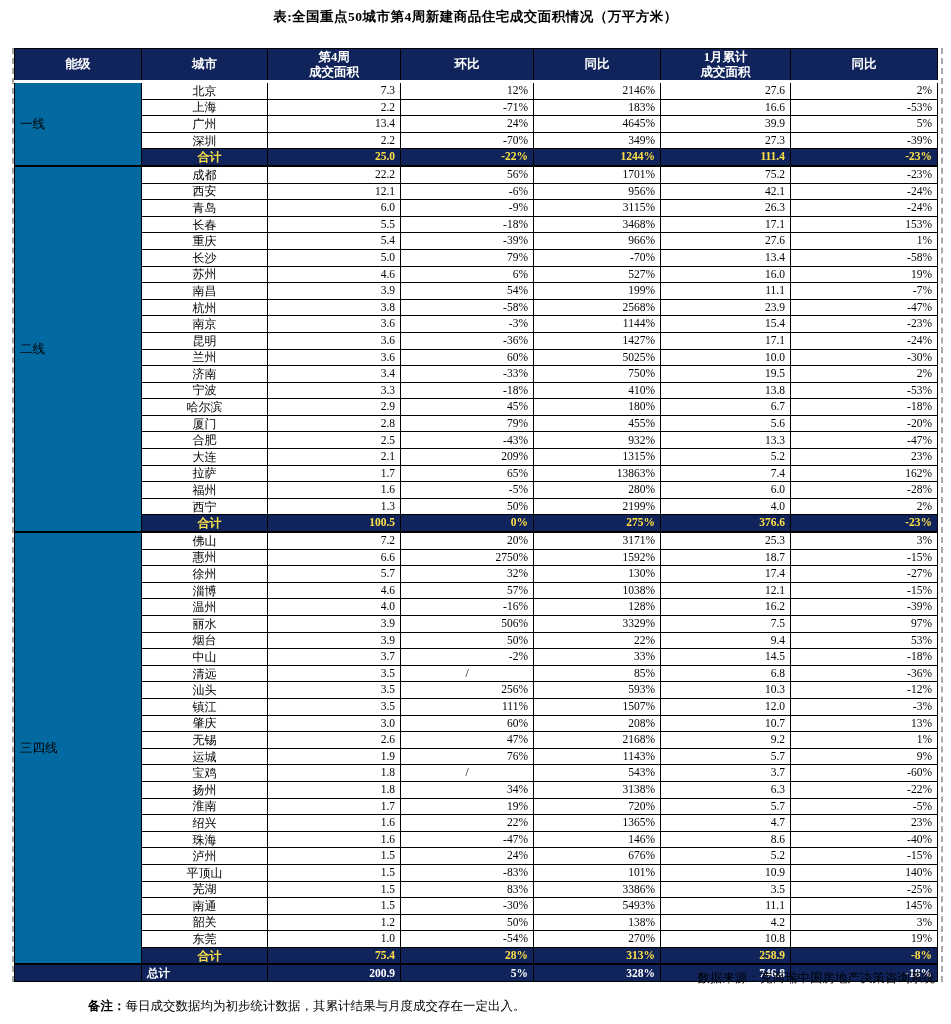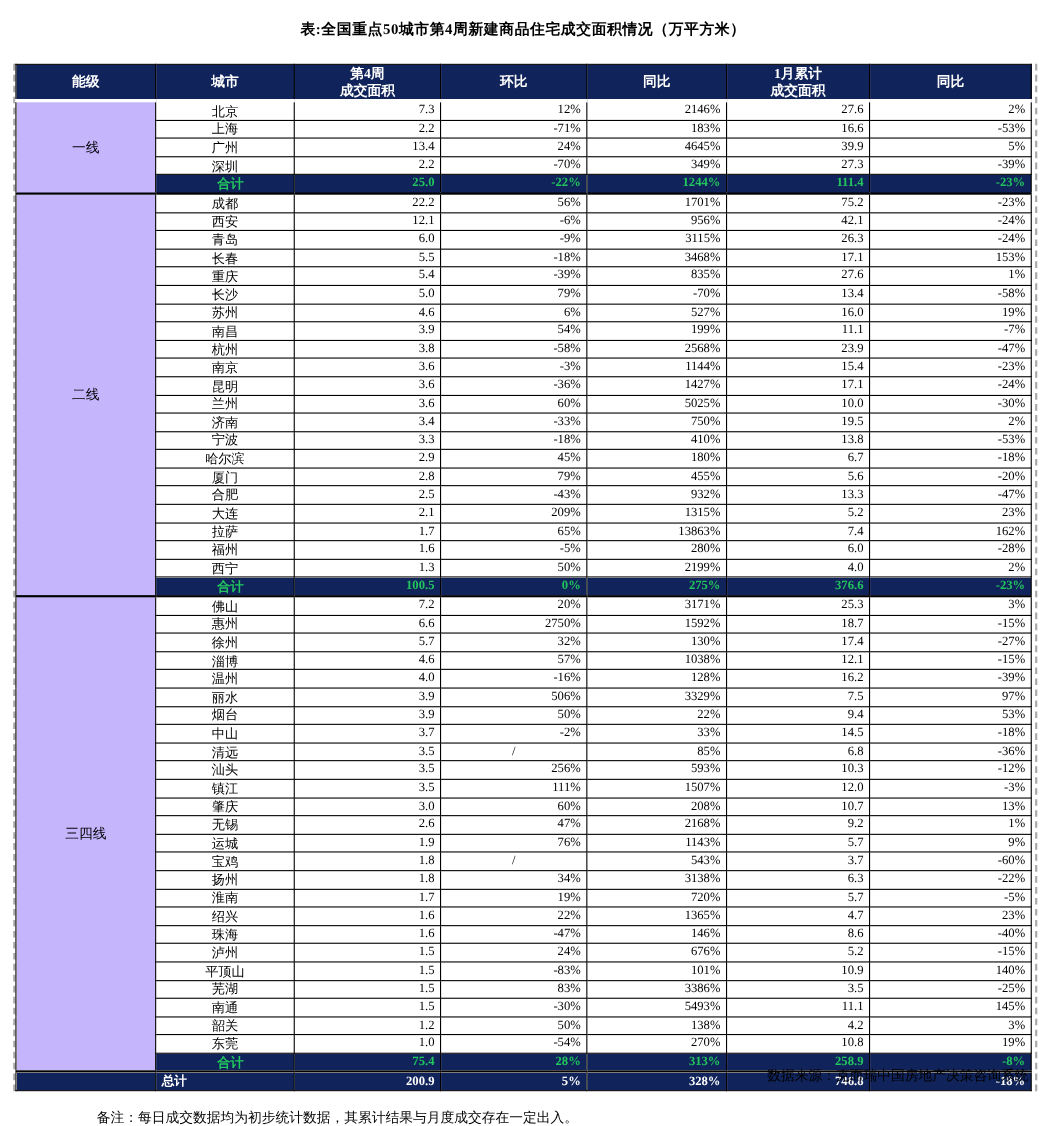--- a/index.html
+++ b/index.html
@@ -8,21 +8,21 @@
     background: #ffffff;
     overflow: hidden;
     font-family: "Liberation Serif", "DejaVu Serif", serif;
     color: #000;
   }
   .page { position: relative; width: 951px; height: 1024px; }
   .title {
     text-align: center;
     font-size: 13.5px;
     font-weight: bold;
-    padding-top: 18px;
+    padding-top: 8px;
     letter-spacing: 0.5px;
     font-family: Liberation Serif, serif;
   }
   .table-wrap {
     margin-left: 12px;
     margin-top: 22px;
     width: 927px;
     border-left: 2px dashed #a9a9a9;
     border-right: 2px dashed #a9a9a9;
   }
@@ -52,44 +52,43 @@
     font-size: 11.5px;
     line-height: 1;
     vertical-align: middle;
     overflow: hidden;
     white-space: nowrap;
   }
   td.city { text-align: center; font-size: 12px; }
   td.num { text-align: right; }
   td.center { text-align: center; }
   td.tier {
-    text-align: center;
     vertical-align: middle;
     font-size: 12.5px;
-    background: #c4b5fd;
+    background: #0369a1;
     border-bottom: 2px solid #000;
   }
   tr.total td {
     background: var(--navy, #10235A);
-    color: #22c55e;
+    color: #fde047;
     font-weight: bold;
     border-bottom: 2px solid #000;
     padding-left: 15px;
   }
   tr.grand td {
     background: var(--navy, #10235A);
     color: #fff;
     font-weight: bold;
   }
   tr.grand td.glabel { text-align: left; }
   .note {
     margin: 16px 0 0 88px;
     font-size: 12.5px;
   }
-  .note .nlabel { font-weight: normal; }
+  .note .nlabel { font-weight: bold; }
   .source {
     position: absolute;
     right: 16px;
     top: 970px;
     font-size: 12.5px;
   }
 </style>
 </head>
 <body>
 
@@ -192,21 +191,21 @@
             <td class="num">5.5</td>
             <td class="num">-18%</td>
             <td class="num">3468%</td>
             <td class="num">17.1</td>
             <td class="num">153%</td>
           </tr>
           <tr>
             <td class="city">重庆</td>
             <td class="num">5.4</td>
             <td class="num">-39%</td>
-            <td class="num">835%</td>
+            <td class="num">966%</td>
             <td class="num">27.6</td>
             <td class="num">1%</td>
           </tr>
           <tr>
             <td class="city">长沙</td>
             <td class="num">5.0</td>
             <td class="num">79%</td>
             <td class="num">-70%</td>
             <td class="num">13.4</td>
             <td class="num">-58%</td>

